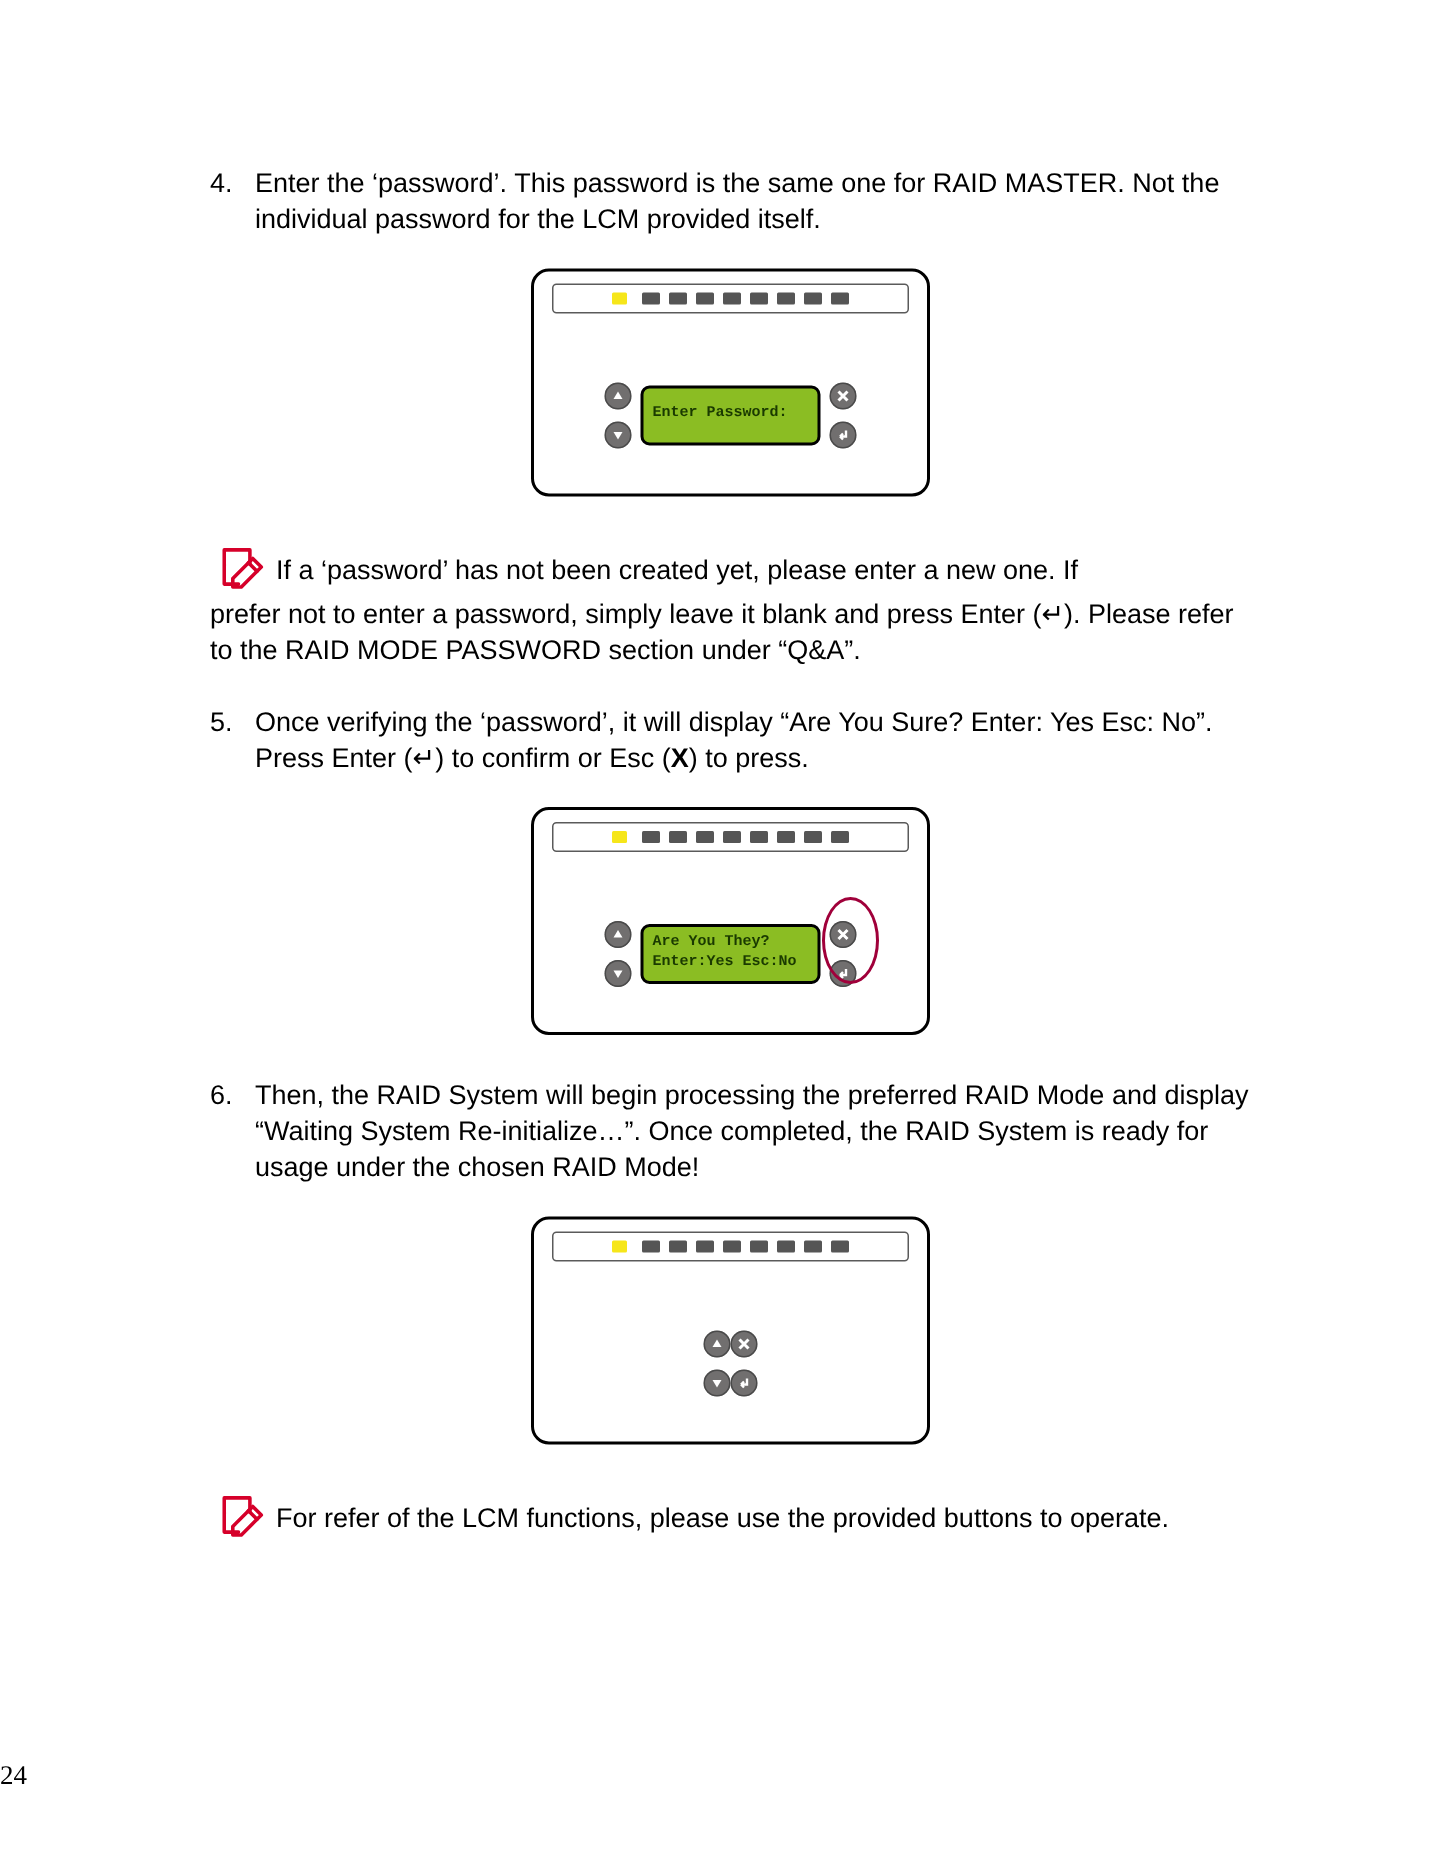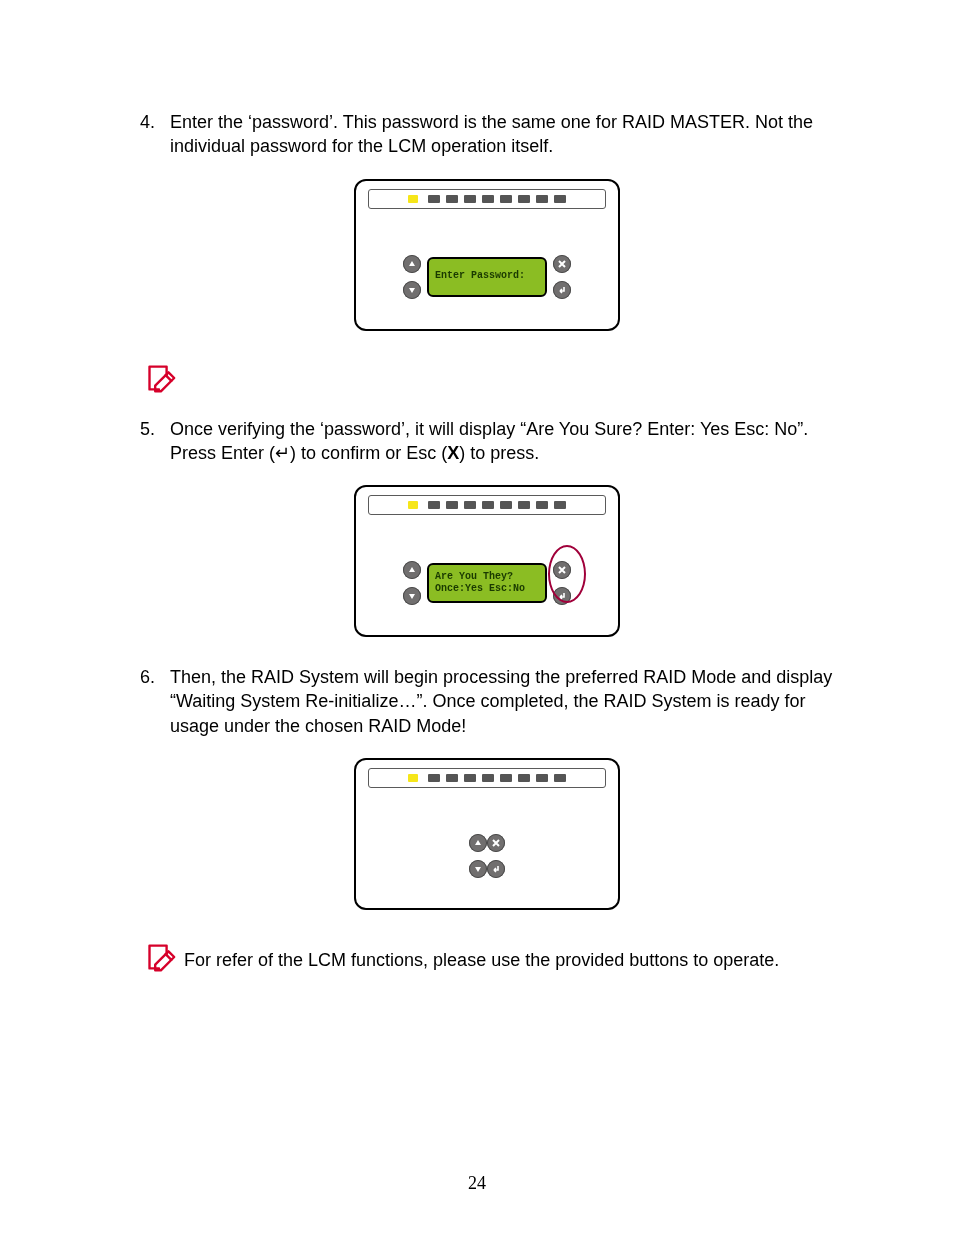--- a/index.html
+++ b/index.html
@@ -140,33 +140,33 @@
     color: #d6002a;
   }
   .note-icon svg { width: 38px; height: 38px; display: block; margin-bottom: -4px; }
   .note-text { flex: 1; }
   .bold { font-weight: bold; }
   .page-number {
     position: absolute;
     bottom: 40px;
     left: 0;
     right: 0;
-    text-align: center;
+    text-align: left;
     font-family: "Times New Roman", serif;
     font-size: 18px;
   }
 </style>
 </head>
 <body>
 
 <div class="page">
 
   <div class="step">
     <div class="num">4.</div>
-    <div class="txt">Enter the ‘password’.  This password is the same one for RAID MASTER. Not the individual password for the LCM operation itself.</div>
+    <div class="txt">Enter the ‘password’.  This password is the same one for RAID MASTER. Not the individual password for the LCM provided itself.</div>
   </div>
 
   <div class="device-wrap">
     <div class="device">
       <div class="vent-row">
         <span class="vent-led"></span>
         <span class="vent-slot"></span>
         <span class="vent-slot"></span>
         <span class="vent-slot"></span>
         <span class="vent-slot"></span>
@@ -212,21 +212,23 @@
     <div class="note-row">
       <span class="note-icon">
         <svg viewBox="0 0 40 40">
             <g stroke="#d6002a" stroke-width="2.5" fill="none" stroke-linejoin="round" stroke-linecap="round">
               <path d="M10 8 L28 8 L28 18 M10 8 L10 32 L20 32"></path>
               <path d="M30 14 L36 20 L22 34 L16 34 L16 28 Z"></path>
               <path d="M27 17 L33 23"></path>
             </g>
           </svg>
       </span>
-    </div>
+      <span class="note-text">If a ‘password’ has not been created yet, please enter a new one.  If</span>
+    </div>
+    <div>prefer not to enter a password, simply leave it blank and press Enter (↵).  Please refer to the RAID MODE PASSWORD section under “Q&amp;A”.</div>
   </div>
 
   <div class="step">
     <div class="num">5.</div>
     <div class="txt">
       <span>Once verifying the ‘password’, it will display “Are You Sure? Enter: Yes Esc: No”.  Press Enter (↵) to confirm or Esc (</span><span class="bold">X</span><span>) to press.</span>
     </div>
   </div>
 
   <div class="device-wrap">
@@ -250,21 +252,21 @@
               </svg>
             </div>
           <div class="nav-btn">
               <svg viewBox="0 0 10 10">
                 <path d="M5 8 L2 3 L8 3 Z" fill="#fff"></path>
               </svg>
             </div>
         </div>
         <div class="lcd">
           <div>Are You They?</div>
-          <div>Once:Yes Esc:No</div>
+          <div>Enter:Yes Esc:No</div>
         </div>
         <div class="btn-col">
           <div class="nav-btn">
               <svg viewBox="0 0 10 10">
                 <path d="M2 2 L8 8 M8 2 L2 8" stroke="#fff" stroke-width="2" fill="none"></path>
               </svg>
             </div>
           <div class="nav-btn">
               <svg viewBox="0 0 10 10">
                 <path d="M7 2 V6 H3 M3 6 L5 4 M3 6 L5 8" stroke="#fff" stroke-width="1.6" fill="none"></path>

